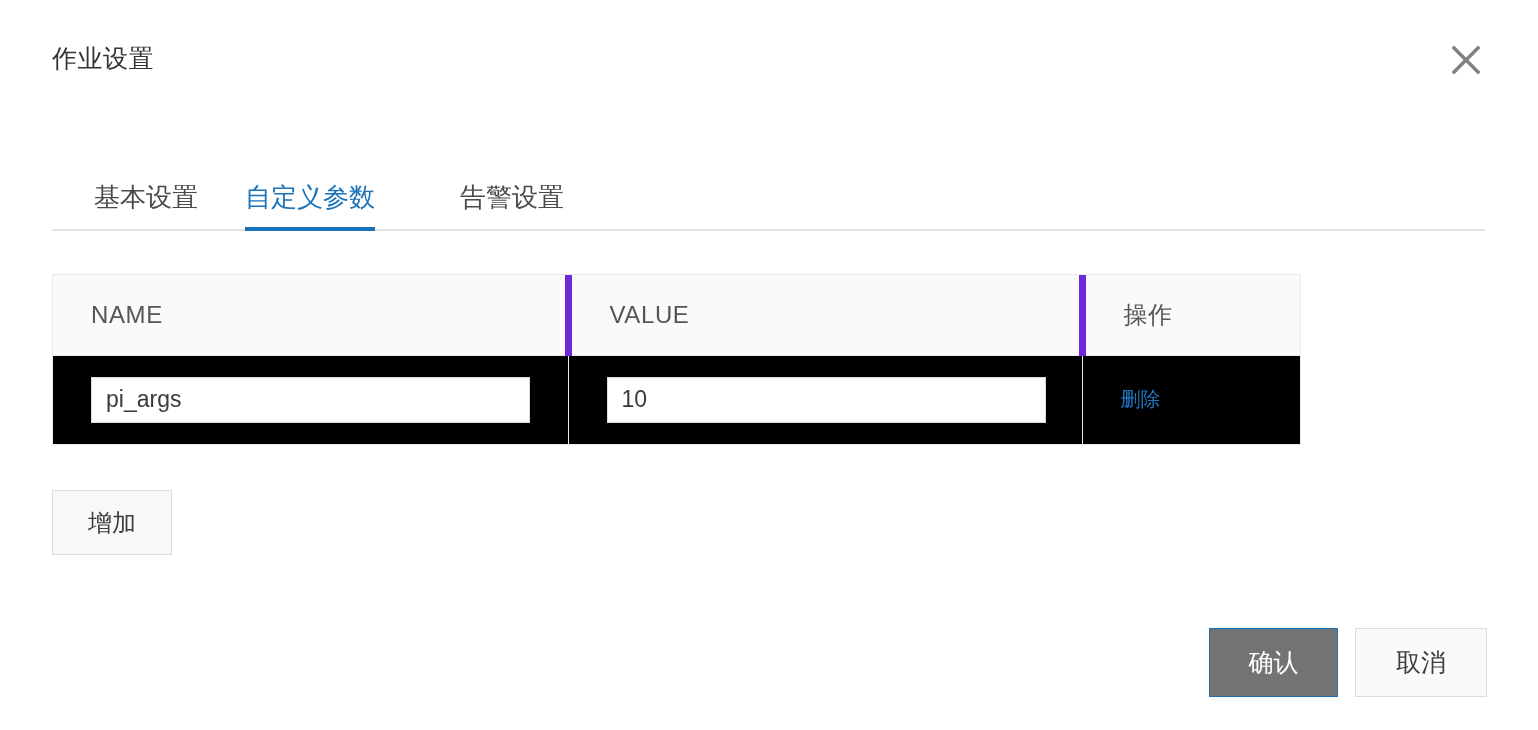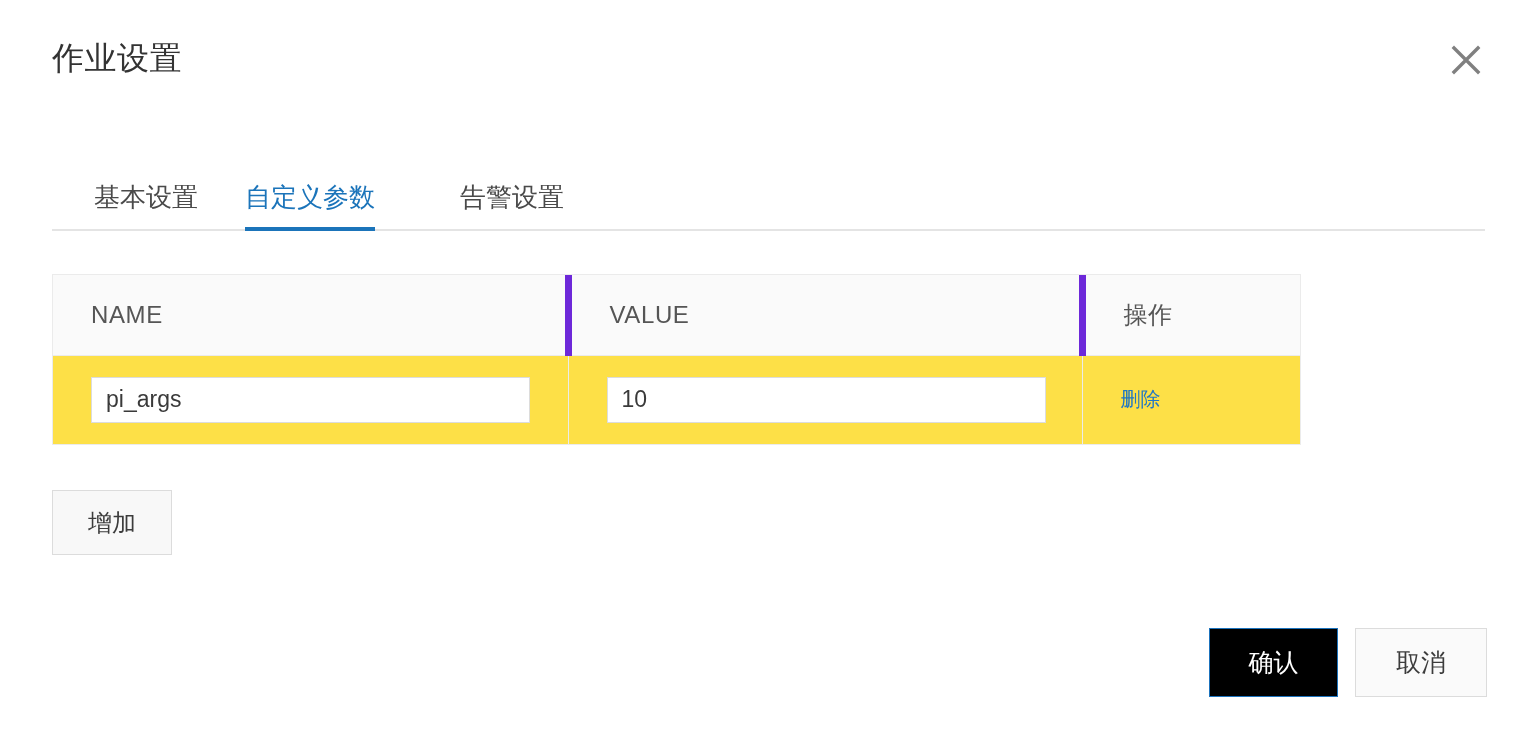--- a/index.html
+++ b/index.html
@@ -23,21 +23,21 @@
     position: absolute;
     left: 0;
     top: 0;
     width: 1538px;
     height: 120px;
   }
   .dialog-title {
     position: absolute;
     left: 52px;
     top: 36px;
-    font-size: 32px;
+    font-size: 25px;
     line-height: 44px;
     color: #333333;
     letter-spacing: 0.5px;
     white-space: nowrap;
   }
   .close-btn {
     position: absolute;
     left: 1443px;
     top: 37px;
     width: 46px;
@@ -124,21 +124,21 @@
     border-bottom: 1px solid #ebebeb;
     letter-spacing: 0.6px;
   }
   .params-table thead th:last-child { border-right: none; }
 
   .params-table tbody td {
     height: 89px;
     padding: 0 0 0 38px;
     border-right: 1px solid #ebebeb;
     vertical-align: middle;
-    background: #fde047;
+    background: #000000;
   }
   .params-table tbody td:last-child { border-right: none; }
 
   .cell-input {
     width: 439px;
     height: 46px;
     border: 1px solid #dcdcdc;
     background: #ffffff;
     font-size: 23px;
     font-family: inherit;
@@ -183,21 +183,21 @@
     top: 628px;
     width: 1538px;
     height: 70px;
   }
   .btn-primary {
     position: absolute;
     left: 1209px;
     top: 0;
     width: 129px;
     height: 69px;
-    background: #000000;
+    background: #737373;
     border: 1px solid #1b72bc;
     color: #ffffff;
     font-size: 25px;
     font-family: inherit;
     cursor: pointer;
     display: flex;
     align-items: center;
     justify-content: center;
   }
   .btn-secondary {

